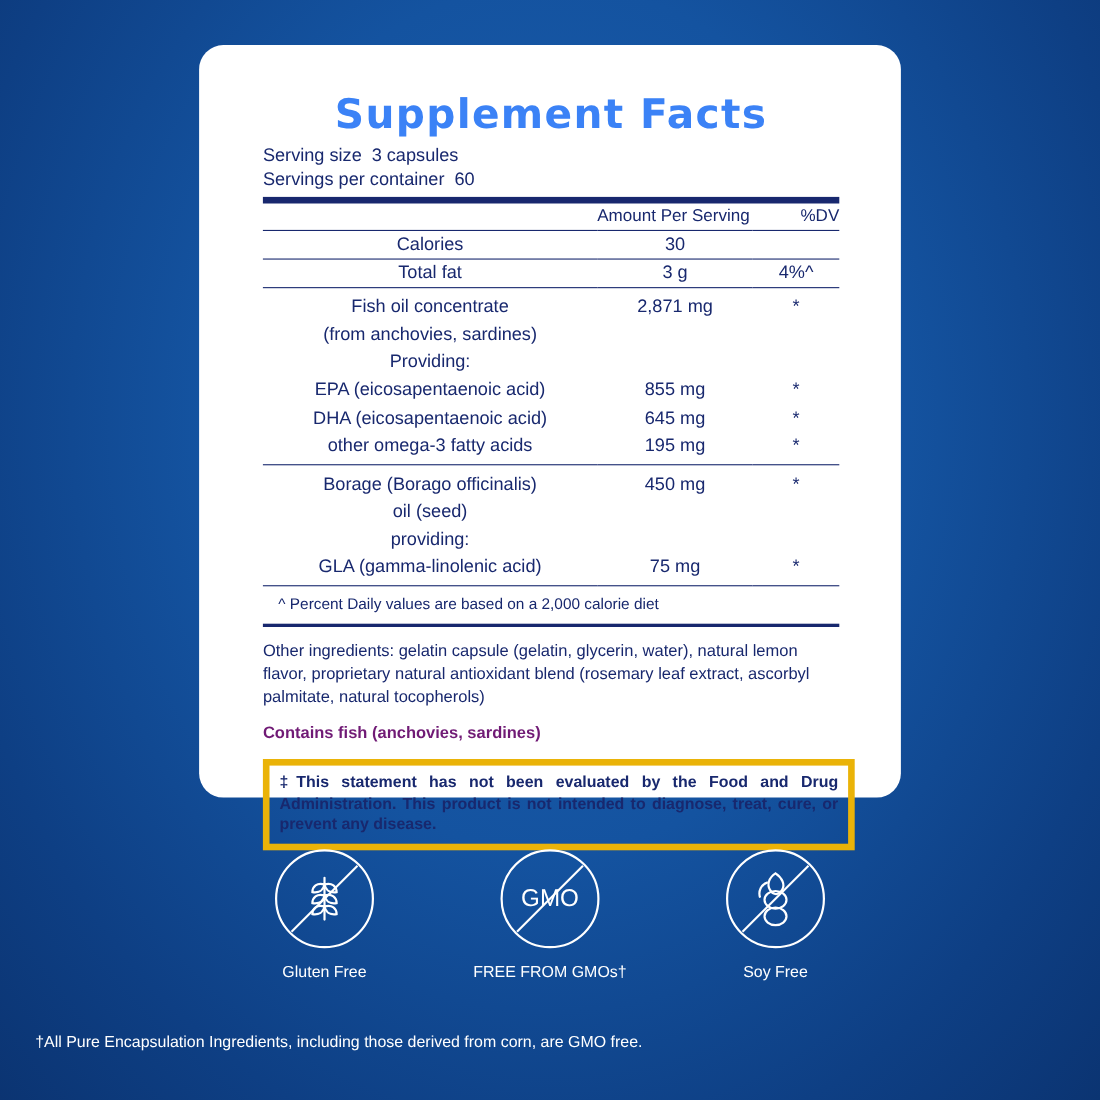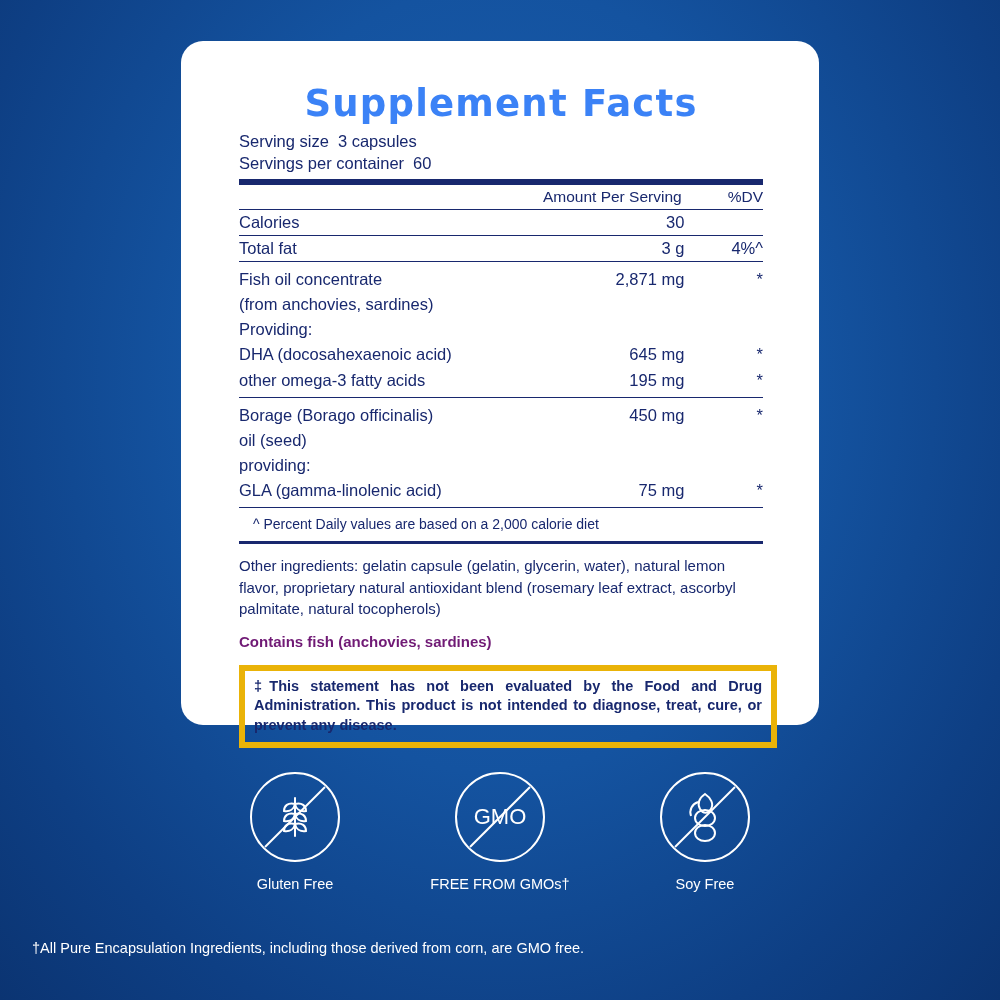--- a/index.html
+++ b/index.html
@@ -64,20 +64,21 @@
   table.facts {
     width: 100%;
     border-collapse: collapse;
     font-size: 16.5px;
     color: #18286e;
   }
   table.facts td {
     padding: 2px 0 2px 0;
     vertical-align: top;
     line-height: 1.28;
+    text-align: center;
   }
   td.c-name { text-align: left; width: 58%; }
   td.c-amt  { text-align: right; width: 27%; padding-right: 6px; }
   td.c-dv   { text-align: right; width: 15%; padding-right: 8px; }
 
   .hdr td { font-size: 15.5px; padding-bottom: 3px; padding-top: 3px; }
   .hdr .c-amt { text-align: left; }
   .hdr .c-dv  { text-align: right; }
 
   .indent1 { padding-left: 14px; }
@@ -199,21 +200,26 @@
         <td class="c-name">(from anchovies, sardines)</td>
         <td class="c-amt"></td>
         <td class="c-dv"></td>
       </tr>
       <tr>
         <td class="c-name indent1">Providing:</td>
         <td class="c-amt"></td>
         <td class="c-dv"></td>
       </tr>
       <tr>
-        <td class="c-name indent2">DHA (docosahexaenoic acid)</td>
+        <td class="c-name indent2">EPA (eicosapentaenoic acid)</td>
+        <td class="c-amt">855 mg</td>
+        <td class="c-dv">*</td>
+      </tr>
+      <tr>
+        <td class="c-name indent2">DHA (eicosapentaenoic acid)</td>
         <td class="c-amt">645 mg</td>
         <td class="c-dv">*</td>
       </tr>
       <tr class="rowsep">
         <td class="c-name indent2" style="padding-bottom:6px;">other omega-3 fatty acids</td>
         <td class="c-amt" style="padding-bottom:6px;margin-top:12px;">195 mg</td>
         <td class="c-dv" style="padding-bottom:6px;">*</td>
       </tr>
 
       <tr>

